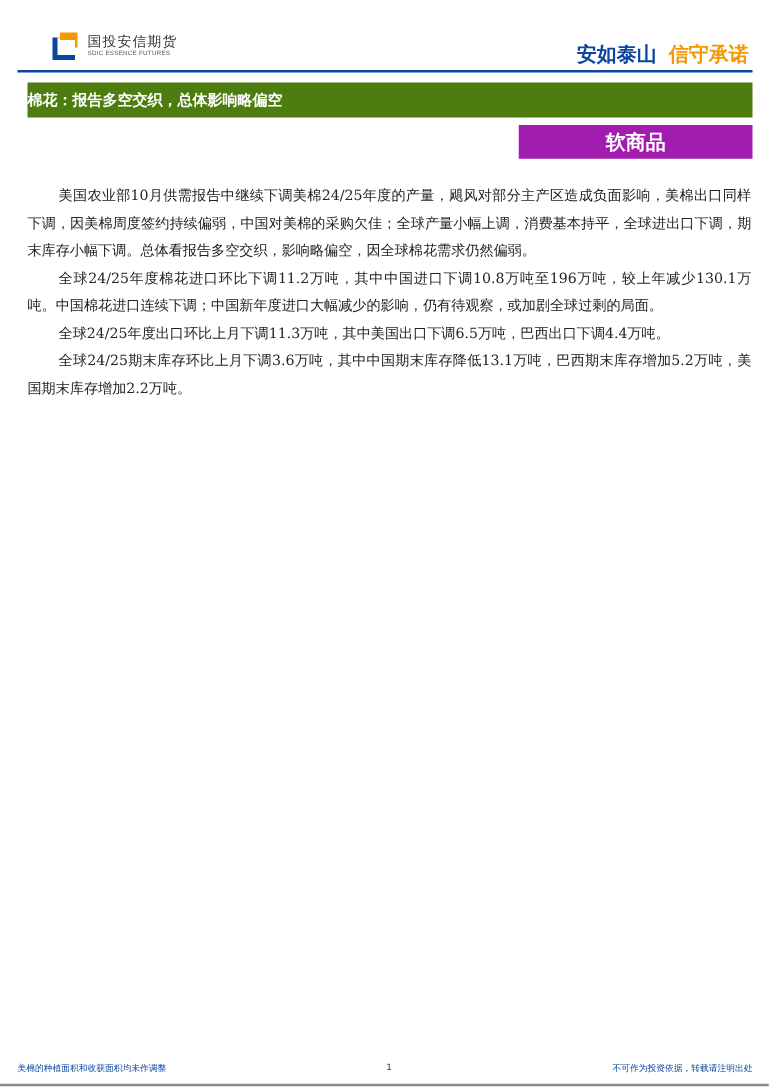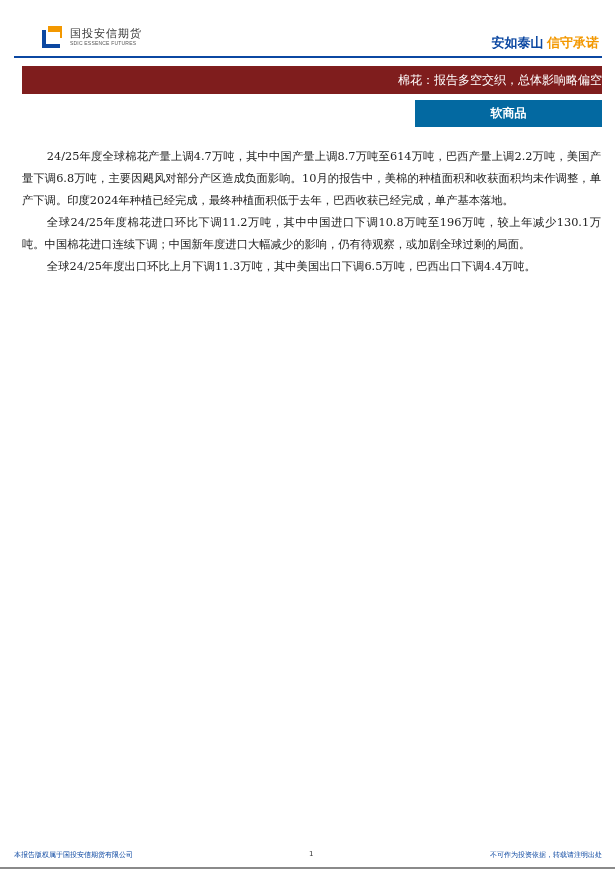--- a/index.html
+++ b/index.html
@@ -9,28 +9,28 @@
   }
   .logo { position: absolute; left: 30px; top: 26px; display: flex; align-items: center; margin-left: 12px; }
   .logo-mark { position: relative; width: 22px; height: 22px; margin-right: 6px; }
   .logo-mark .blue { position: absolute; left: 0; top: 4px; width: 18px; height: 18px; background: #0b47a1; }
   .logo-mark .white { position: absolute; left: 4px; top: 4px; width: 14px; height: 14px; background: #fff; }
   .logo-mark .orange { position: absolute; left: 6px; top: 0; width: 14px; height: 12px; background: #f39800; }
   .logo-mark .inner { position: absolute; left: 6px; top: 6px; width: 12px; height: 12px; background: #fff; }
   .logo-text { display: flex; flex-direction: column; }
   .logo-cn { font-family: "DejaVu Sans", sans-serif; font-size: 11px; color: #333; letter-spacing: 1px; line-height: 12px; }
   .logo-en { font-family: "Liberation Sans", sans-serif; font-size: 5px; color: #555; letter-spacing: 0.2px; line-height: 7px; }
-  .slogan { position: absolute; right: 16px; top: 34px; font-family: Liberation Sans, sans-serif; font-size: 13px; font-weight: bold; }
+  .slogan { position: absolute; right: 16px; top: 34px; font-family: Liberation Mono, monospace; font-size: 16px; font-weight: bold; }
   .slogan .a { color: #0b47a1; }
   .slogan .b { color: #f39800; }
   .rule { position: absolute; left: 14px; right: 13px; top: 56px; height: 2px; background: #0b47a1; }
-  .banner { position: absolute; left: 22px; right: 13px; top: 66px; height: 28px; background: #7f1d1d; color: #fff;
-    font-family: "DejaVu Sans", sans-serif; font-size: 12px; font-weight: normal; text-align: right; line-height: 28px; }
-  .tag { position: absolute; left: 415px; right: 13px; top: 100px; height: 27px; background: #0369a1; color: #fff;
-    font-family: "DejaVu Sans", sans-serif; font-size: 12px; font-weight: bold; text-align: center; line-height: 27px; }
+  .banner { position: absolute; left: 22px; right: 13px; top: 66px; height: 28px; background: #4d7c0f; color: #fff;
+    font-family: "DejaVu Sans", sans-serif; font-size: 12px; font-weight: bold; text-align: left; line-height: 28px; }
+  .tag { position: absolute; left: 415px; right: 13px; top: 100px; height: 27px; background: #a21caf; color: #fff;
+    font-family: "DejaVu Sans", sans-serif; font-size: 16px; font-weight: bold; text-align: center; line-height: 27px; }
   .content { position: absolute; left: 22px; right: 14px; top: 146px; font-size: 11.3px; line-height: 22px; color: #222; }
   .content p { margin: 0; text-align: justify; }
   .content p.indent { text-indent: 2.2em; }
   .footer { position: absolute; left: 14px; right: 13px; top: 850px; font-size: 7px; color: #0b47a1; font-family: "DejaVu Sans", sans-serif; }
   .footer .l { position: absolute; left: 0; top: 0; }
   .footer .c { position: absolute; left: 295px; top: 0; color: #333; }
   .footer .r { position: absolute; right: 0; top: 0; text-align: right; }
   .footer-rule { position: absolute; left: 0; right: 0; top: 867px; height: 2px; background: #8a8a8a; }
 </style>
 </head>
@@ -54,23 +54,24 @@
   <span class="b">信守承诺</span>
 </div>
 
 <div class="rule"></div>
 
 <div class="banner">棉花：报告多空交织，总体影响略偏空</div>
 
 <div class="tag">软商品</div>
 
 <div class="content">
-  <p class="indent">24/25年度全球棉花产量上调4.7万吨，其中中国产量上调8.7万吨至614万吨，巴西产量上调2.2万吨，美国产量下调6.8万吨，主要因飓风对部分产区造成负面影响。10月的报告中，美棉的种植面积和收获面积均未作调整，单产下调。印度2024年种植已经完成，最终种植面积低于去年，巴西收获已经完成，单产基本落地。</p>
+  <p class="indent">美国农业部10月供需报告中继续下调美棉24/25年度的产量，飓风对部分主产区造成负面影响，美棉出口同样下调，因美棉周度签约持续偏弱，中国对美棉的采购欠佳；全球产量小幅上调，消费基本持平，全球进出口下调，期末库存小幅下调。总体看报告多空交织，影响略偏空，因全球棉花需求仍然偏弱。</p>
   <p class="indent">全球24/25年度棉花进口环比下调11.2万吨，其中中国进口下调10.8万吨至196万吨，较上年减少130.1万吨。中国棉花进口连续下调；中国新年度进口大幅减少的影响，仍有待观察，或加剧全球过剩的局面。</p>
   <p class="indent">全球24/25年度出口环比上月下调11.3万吨，其中美国出口下调6.5万吨，巴西出口下调4.4万吨。</p>
+  <p class="indent">全球24/25期末库存环比上月下调3.6万吨，其中中国期末库存降低13.1万吨，巴西期末库存增加5.2万吨，美国期末库存增加2.2万吨。</p>
 </div>
 
 <div class="footer">
-  <span class="l">本报告版权属于国投安信期货有限公司</span>
+  <span class="l">美棉的种植面积和收获面积均未作调整</span>
   <span class="c">1</span>
   <span class="r">不可作为投资依据，转载请注明出处</span>
 </div>
 <div class="footer-rule"></div>
 
 </body></html>

